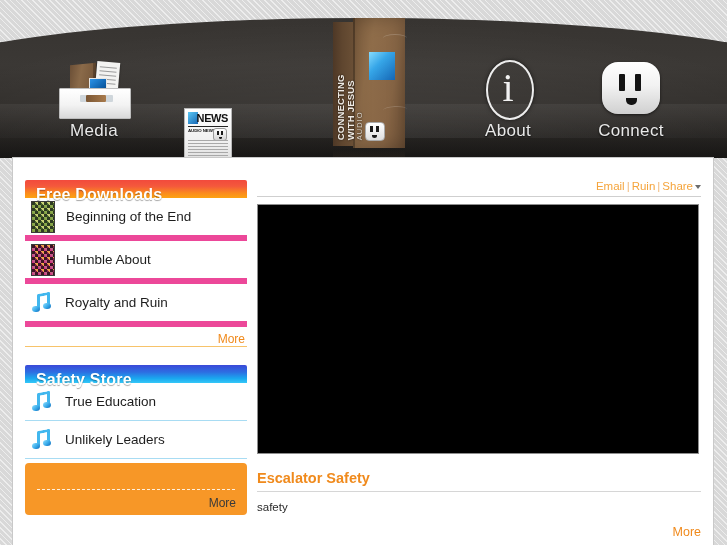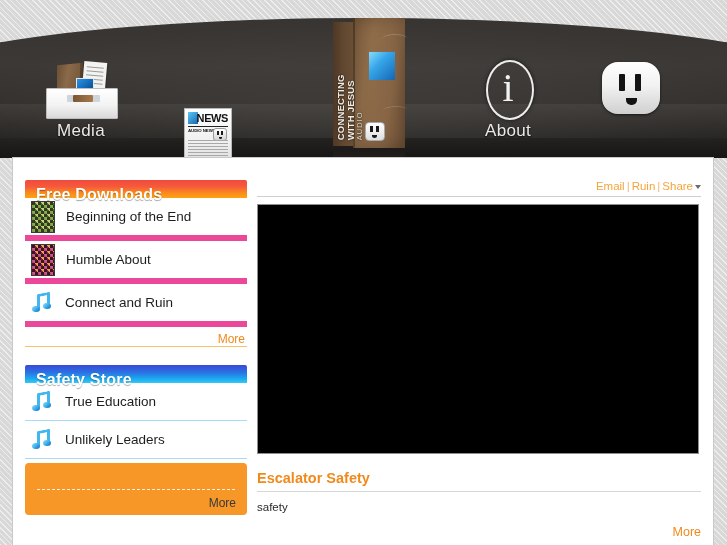--- a/index.html
+++ b/index.html
@@ -353,21 +353,21 @@
   .art-more { text-align: right; font-size: 12.5px; color: #f08a1c; margin-top: 12px; cursor: pointer; }
 </style>
 </head>
 <body>
 
 <div id="header">
   <div class="hdr-curve"></div>
   <div class="hdr-shine"></div>
   <div class="hdr-floor"></div>
 
-  <div class="navitem" style="left:21px; top:60px;">
+  <div class="navitem" style="left:34px; top:60px;">
     <div class="navicon" id="ic-media">
       <div class="m-box"></div>
       <div class="m-paper">
         <i style="top:5px"></i>
           <i style="top:9px"></i>
           <i style="top:13px"></i>
           <i style="top:17px"></i>
           <i style="top:21px"></i>
       </div>
       <div class="m-cd"></div>
@@ -433,20 +433,21 @@
     <span class="navlabel">About</span>
   </div>
 
   <div class="navitem" style="left:571px; top:60px;">
     <div class="navicon" id="ic-connect">
       <div class="cn-body">
           <b></b>
           <s></s>
         </div>
     </div>
+    <span class="navlabel">Connect</span>
   </div>
 </div>
 
 <div id="page">
 
   <div id="sidebar">
 
     <div class="panel">
       <div class="panel-head red">Free Downloads</div>
       <ul class="plist">
@@ -457,21 +458,21 @@
         <li class="prow sep-orange">
           <span class="thumb-img thumb-b"></span>
           <span class="prow-label">Humble About</span>
         </li>
         <li class="prow sep-orange">
           <span class="note-ico">
             <span class="stem"></span>
               <span class="h1"></span>
               <span class="h2"></span>
           </span>
-          <span class="prow-label">Connect and Ruin</span>
+          <span class="prow-label">Royalty and Ruin</span>
         </li>
       </ul>
       <div class="more-row">More</div>
       <div class="panel-bottom-rule"></div>
     </div>
 
     <div class="panel">
       <div class="panel-head blue">Safety Store</div>
       <ul class="plist">
         <li class="prow sep-blue">

